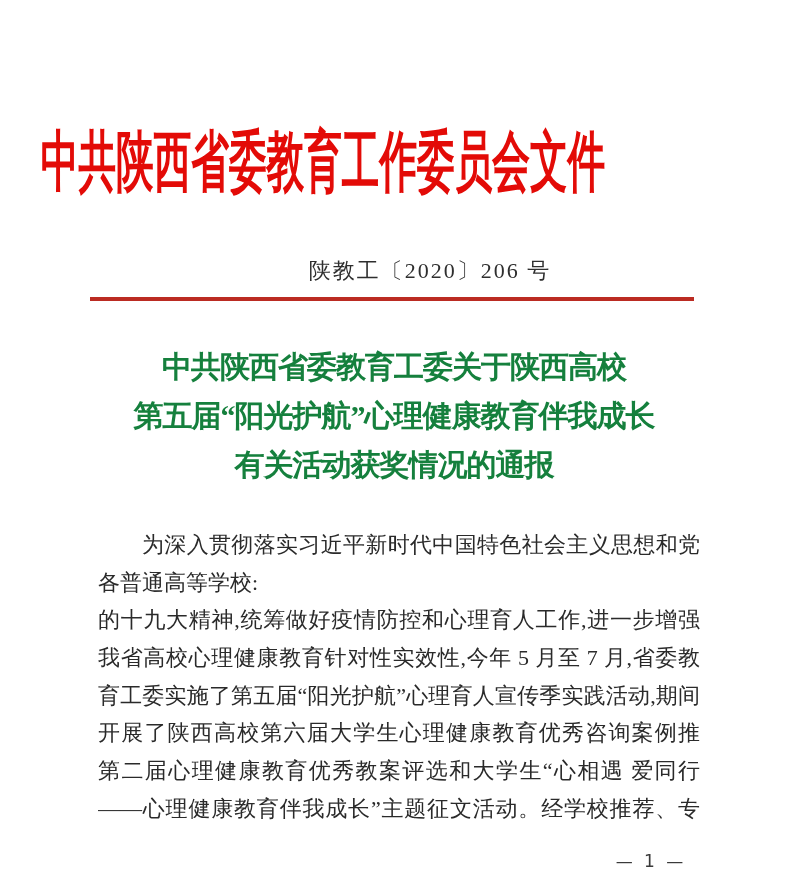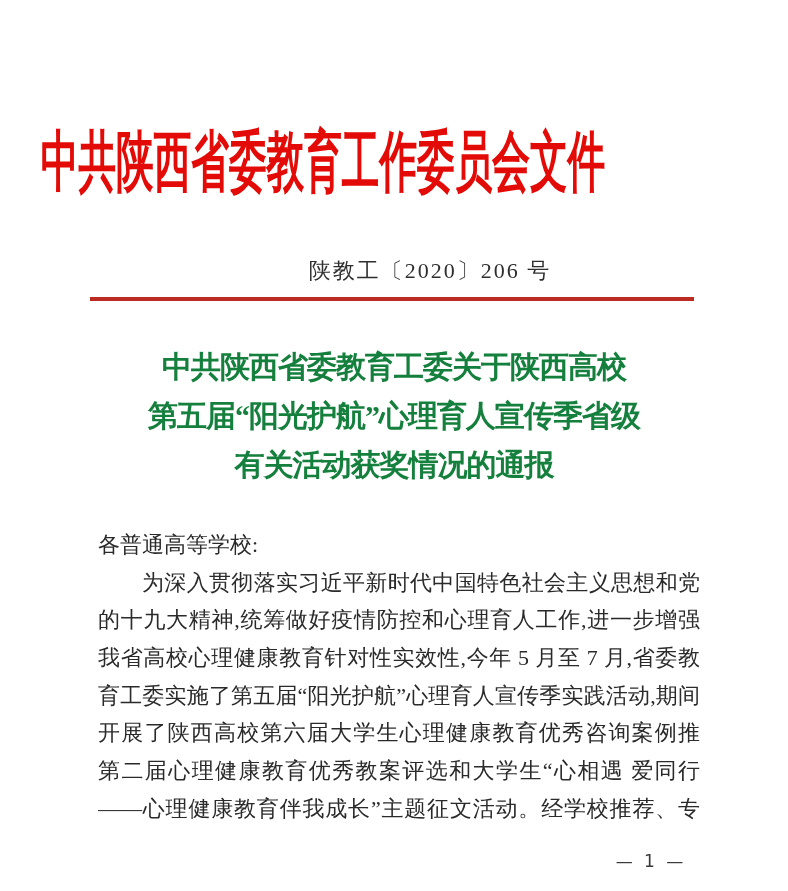--- a/index.html
+++ b/index.html
@@ -116,27 +116,27 @@
   <div class="red-header">
     <span class="org-line">中共陕西省委教育工作委员会文件</span>
   </div>
 
   <div class="doc-number">陕教工〔2020〕206 号</div>
 
   <div class="red-rule"></div>
 
   <div class="doc-title">
     <div>中共陕西省委教育工委关于陕西高校</div>
-    <div>第五届“阳光护航”心理育人宣传季省级</div>
+    <div>第五届“阳光护航”心理健康教育伴我成长</div>
     <div>有关活动获奖情况的通报</div>
   </div>
 
   <div class="body-block">
+    <div class="body-line justified indent">为深入贯彻落实习近平新时代中国特色社会主义思想和党</div>
     <div class="body-line">各普通高等学校:</div>
-    <div class="body-line justified indent">为深入贯彻落实习近平新时代中国特色社会主义思想和党</div>
     <div class="body-line justified">的十九大精神,统筹做好疫情防控和心理育人工作,进一步增强</div>
     <div class="body-line justified">我省高校心理健康教育针对性实效性,今年 5 月至 7 月,省委教</div>
     <div class="body-line justified">育工委实施了第五届“阳光护航”心理育人宣传季实践活动,期间</div>
     <div class="body-line justified">开展了陕西高校第六届大学生心理健康教育优秀咨询案例推选、</div>
     <div class="body-line justified">第二届心理健康教育优秀教案评选和大学生“心相遇 爱同行</div>
     <div class="body-line justified">——心理健康教育伴我成长”主题征文活动。经学校推荐、专家</div>
   </div>
 
   <div class="page-number">— 1 —</div>
 

